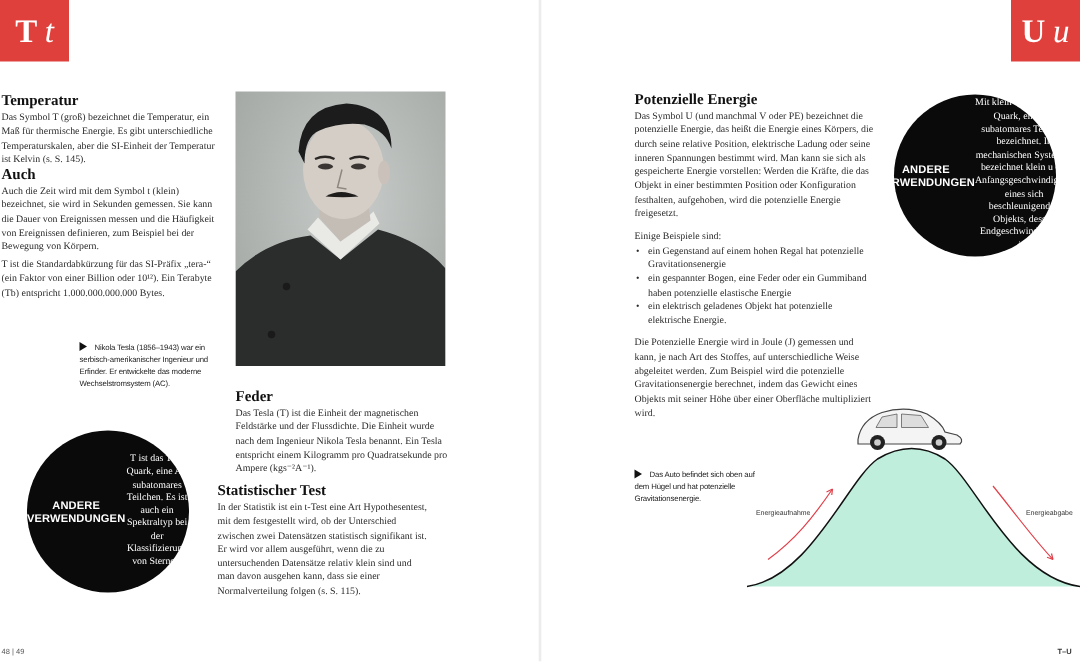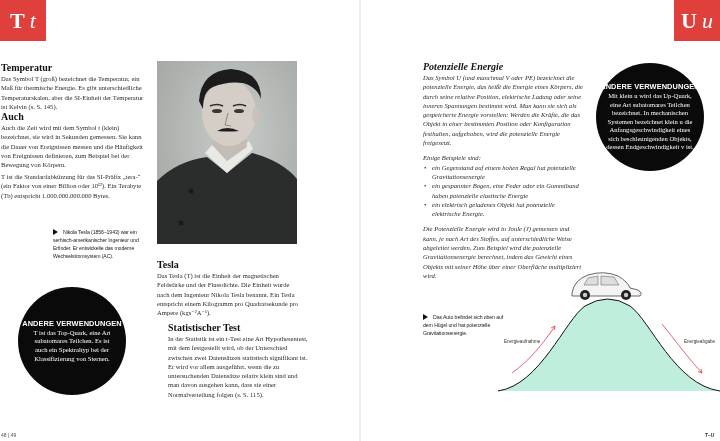--- a/index.html
+++ b/index.html
@@ -22,21 +22,21 @@
 
   .caption { position: absolute; font-family: "Liberation Sans", "DejaVu Sans", sans-serif;
     font-size: 5.2px; line-height: 8px; color: #222; letter-spacing: -0.1px; }
   .caption .tri { display: inline-block; width: 0; height: 0; border-top: 3px solid transparent;
     border-bottom: 3px solid transparent; border-left: 5px solid #111; margin-right: 5px; vertical-align: -1px; }
 
   .photo { position: absolute; left: 157px; top: 61px; width: 140px; height: 183px;
     background: radial-gradient(ellipse at 55% 40%, #c9ccca 0%, #aeb3b0 60%, #9ea39f 100%); overflow: hidden; }
 
   .circle { position: absolute; border-radius: 50%; background: #0a0a0a; color: #fff;
-    display: flex; flex-direction: column; align-items: center; justify-content: center; text-align: center; }
+    display: flex; flex-direction: row; align-items: center; justify-content: center; text-align: center; }
   .circle .ch { font-family: "Liberation Sans", "DejaVu Sans", sans-serif; font-weight: bold;
     font-size: 7.4px; letter-spacing: 0.1px; margin-bottom: 1px; }
   .circle .cp { font-size: 6.6px; line-height: 8.6px; }
   .circle-left { left: 18px; top: 287px; width: 108px; height: 108px; }
   .circle-right { left: 596px; top: 63px; width: 108px; height: 108px; }
 
   ul.bul { list-style: none; }
   ul.bul li { position: relative; padding-left: 9px; font-size: 6.6px; line-height: 9.3px; }
   ul.bul li::before { content: "•"; position: absolute; left: 1px; top: 0; }
 
@@ -100,42 +100,42 @@
       <path d="M60 70 Q70 64 82 70 Q72 71 60 70 Z" fill="#1e1c1b"></path>
 
       <ellipse cx="99" cy="54" rx="4" ry="8" fill="#c9c1ba"></ellipse>
 
       <circle cx="34" cy="130" r="2.5" fill="#1a1a1a"></circle>
       <circle cx="24" cy="162" r="2.5" fill="#1a1a1a"></circle>
     </svg>
   </div>
 
   <div class="block" style="left:157px; top:259px; width:142px;">
-    <div class="h">Tesla</div>
+    <div class="h">Feder</div>
     <div class="p">Das Tesla (T) ist die Einheit der magnetischen Feldstärke und der Flussdichte. Die Einheit wurde nach dem Ingenieur Nikola Tesla benannt. Ein Tesla entspricht einem Kilogramm pro Quadratsekunde pro Ampere (kgs⁻²A⁻¹).</div>
   </div>
 
-  <div class="block" style="left:168px; top:322px; width:142px;">
+  <div class="block" style="left:145px; top:322px; width:142px;">
     <div class="h">Statistischer Test</div>
     <div class="p">In der Statistik ist ein t-Test eine Art Hypothesentest, mit dem festgestellt wird, ob der Unterschied zwischen zwei Datensätzen statistisch signifikant ist. Er wird vor allem ausgeführt, wenn die zu untersuchenden Datensätze relativ klein sind und man davon ausgehen kann, dass sie einer Normalverteilung folgen (s. S. 115).</div>
   </div>
 
   <div class="circle circle-left">
     <div class="ch">ANDERE VERWENDUNGEN</div>
     <div class="cp" style="width:84px;">T ist das Top-Quark, eine Art subatomares Teilchen. Es ist auch ein Spektraltyp bei der Klassifizierung von Sternen.</div>
   </div>
 
   <div class="folio" style="left:1px; top:432px;">48 | 49</div>
 
   <div class="tab-box tab-right">
     <span>U</span>
     <span class="it">u</span>
   </div>
 
-  <div class="block" style="left:423px; top:61px; width:160px;font-style:italic;">
+  <div class="block" style="left:423px; top:61px; width:160px;">
     <div class="h">Potenzielle Energie</div>
     <div class="p">Das Symbol U (und manchmal V oder PE) bezeichnet die potenzielle Energie, das heißt die Energie eines Körpers, die durch seine relative Position, elektrische Ladung oder seine inneren Spannungen bestimmt wird. Man kann sie sich als gespeicherte Energie vorstellen: Werden die Kräfte, die das Objekt in einer bestimmten Position oder Konfiguration festhalten, aufgehoben, wird die potenzielle Energie freigesetzt.</div>
     <div class="p" style="margin-top:6px;">Einige Beispiele sind:</div>
     <ul class="bul">
       <li>ein Gegenstand auf einem hohen Regal hat potenzielle Gravitationsenergie</li>
       <li>ein gespannter Bogen, eine Feder oder ein Gummiband haben potenzielle elastische Energie</li>
       <li>ein elektrisch geladenes Objekt hat potenzielle elektrische Energie.</li>
     </ul>
     <div class="p" style="margin-top:6px;">Die Potenzielle Energie wird in Joule (J) gemessen und kann, je nach Art des Stoffes, auf unterschiedliche Weise abgeleitet werden. Zum Beispiel wird die potenzielle Gravitationsenergie berechnet, indem das Gewicht eines Objekts mit seiner Höhe über einer Oberfläche multipliziert wird.</div>
   </div>

